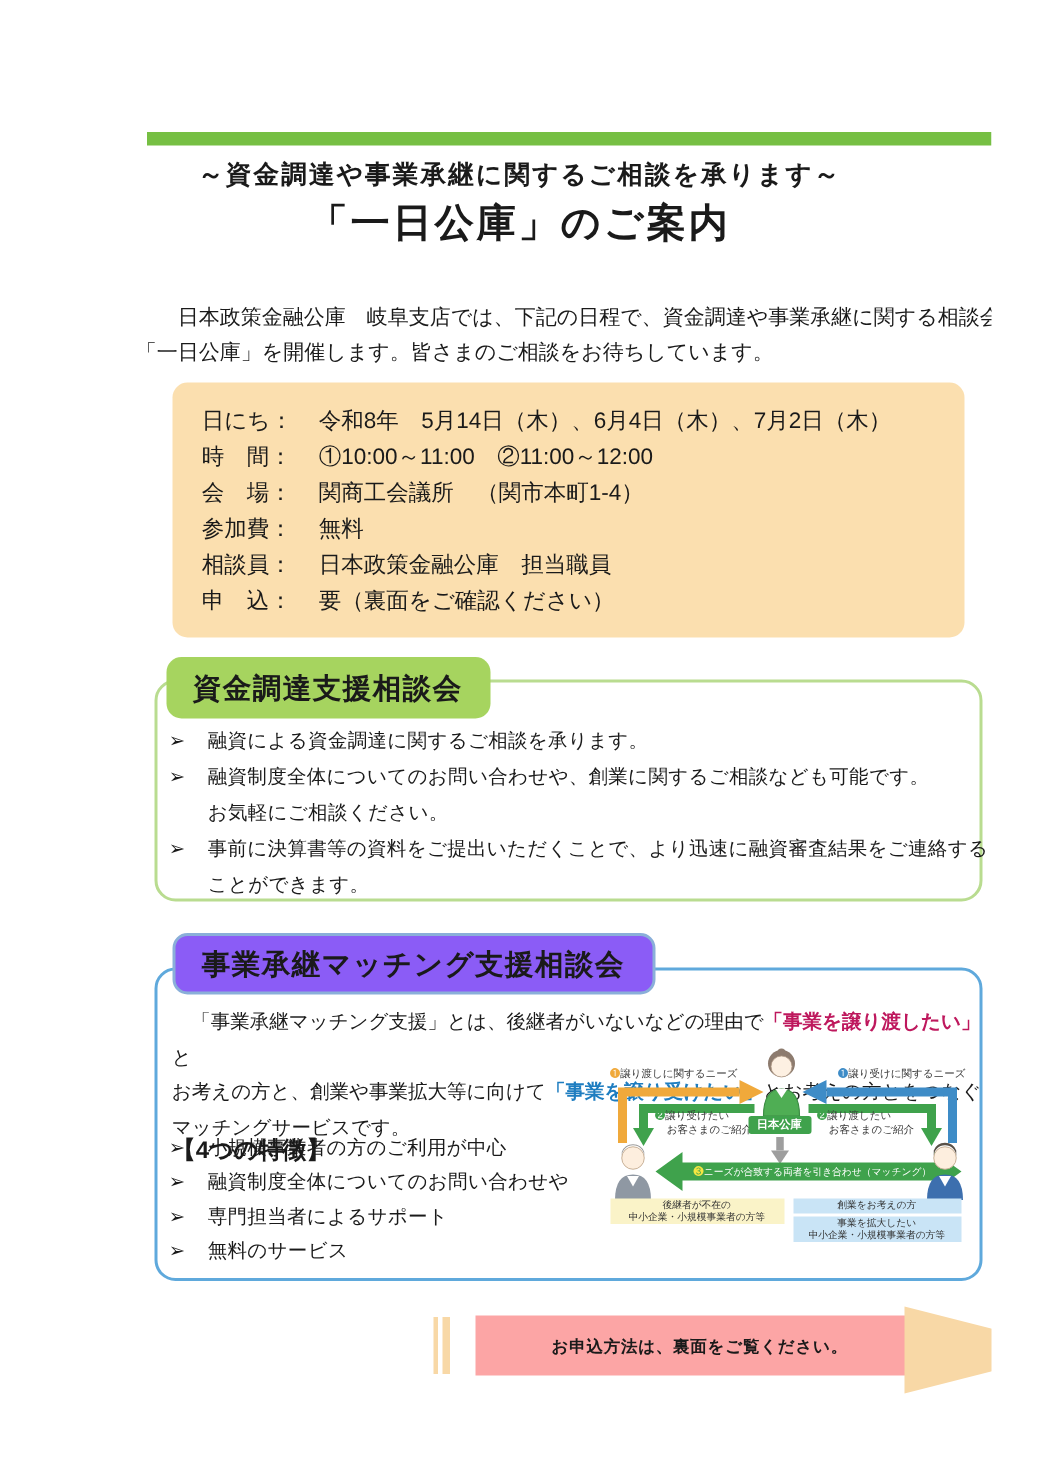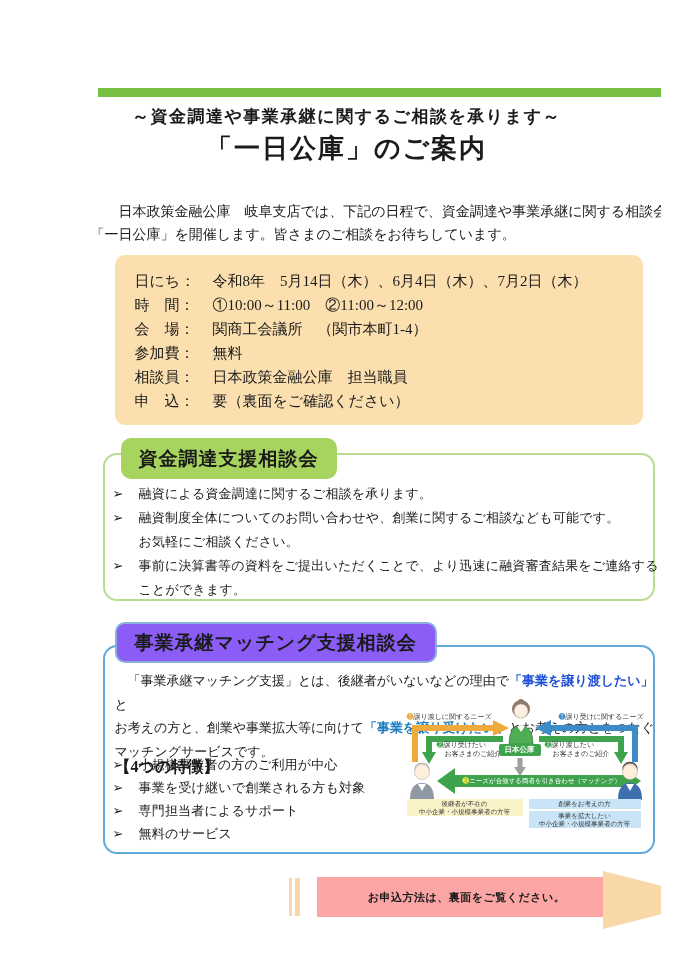--- a/index.html
+++ b/index.html
@@ -1,20 +1,20 @@
 <!DOCTYPE html>
 <html lang="ja"><head>
 <meta charset="utf-8">
 <style>
   * { margin:0; padding:0; box-sizing:border-box; }
   html,body { background:#ffffff; }
   .page {
     position:relative; width:628px; height:980px; margin:0 auto;
     background:#ffffff; overflow:hidden;
-    font-family:Liberation Serif, serif; color:#1a1a1a;
+    font-family:Liberation Sans, sans-serif; color:#1a1a1a;
   }
   .abs { position:absolute; }
 
   
   .top-bar { left:65px; top:88px; width:563px; height:9px; background:#76BF43; }
   .subtitle { left:0; right:0; top:105px; text-align:center; font-size:17px; font-weight:bold; letter-spacing:1.5px; }
   .title { left:0; right:0; top:131px; text-align:center; font-size:26px; font-weight:bold; letter-spacing:2px; }
   .intro { left:58px; top:200px; width:580px; font-size:14px; line-height:23px; white-space:nowrap; }
   .intro .ln1 { padding-left:14px; }
 
@@ -22,36 +22,36 @@
   .info-box { left:82px; top:255px; width:528px; height:170px; background:#FBDFAF; border-radius:10px; padding:14px 0 0 20px; }
   .info-row { display:flex; font-size:15px; line-height:24px; white-space:nowrap; }
   .info-label { width:78px; flex:none; }
 
   
   .sec-box { background:#ffffff; border-radius:14px; }
   .box1 { left:70px; top:453px; width:552px; height:148px; border:2px solid #B9DC90; }
   .box2 { left:70px; top:645px; width:552px; height:209px; border:2px solid #5FA9DC; }
   .pill { height:41px; display:flex; align-items:center; padding:0 18px; border-radius:10px;
           font-size:19px; font-weight:bold; letter-spacing:1px; }
-  .pill1 { left:88px; top:438px; background:#A6D45F; }
+  .pill1 { left:78px; top:438px; background:#A6D45F; }
   .pill2 { left:82px; top:622px; background:#8b5cf6; border:2px solid #8AAFD9; }
 
   
   .blist { }
   .li { display:flex; font-size:13px; letter-spacing:0.2px; line-height:24px; }
   .li .mk { width:26px; flex:none; font-size:13px; }
   .li .tx { flex:1; white-space:nowrap; }
   .list1 { left:80px; top:482px; width:540px; }
   .list2 { left:80px; top:753px; width:300px; }
   .list2 .li { line-height:23px; }
 
   
   .s2-intro { left:82px; top:669px; width:540px; font-size:13px; line-height:23.5px; }
   .s2-intro span { white-space:nowrap; }
-  .hl-orange { color:#1d4ed8; font-weight:bold; }
+  .hl-orange { color:#be185d; font-weight:bold; }
   .hl-blue { color:#1E7DC0; font-weight:bold; }
   .feat-head { left:82px; top:733px; font-size:16px; font-weight:bold;margin-top:24px; }
 
   
   .diagram { left:366px; top:698px; width:256px; height:134px; font-size:7px; color:#333; }
   .diagram .abs { position:absolute; }
   .dlbl { line-height:8.5px; white-space:nowrap; }
   .dlbl .l2 { padding-left:8px; }
   .cnum { font-size:7px; }
   .cnum.o { color:#F0A93B; } .cnum.b { color:#3E8CC7; } .cnum.g { color:#3FA24C; } .cnum.y { color:#F5E642; }
@@ -142,21 +142,21 @@
   </div>
 
   <div class="abs feat-head">【4つの特徴】</div>
   <div class="abs blist list2">
     <div class="li">
       <span class="mk">➢</span>
       <span class="tx">小規模事業者の方のご利用が中心</span>
     </div>
     <div class="li">
       <span class="mk">➢</span>
-      <span class="tx">事業を受け継いで創業される方も対象</span>
+      <span class="tx">融資制度全体についてのお問い合わせや</span>
     </div>
     <div class="li">
       <span class="mk">➢</span>
       <span class="tx">専門担当者によるサポート</span>
     </div>
     <div class="li">
       <span class="mk">➢</span>
       <span class="tx">無料のサービス</span>
     </div>
   </div>

